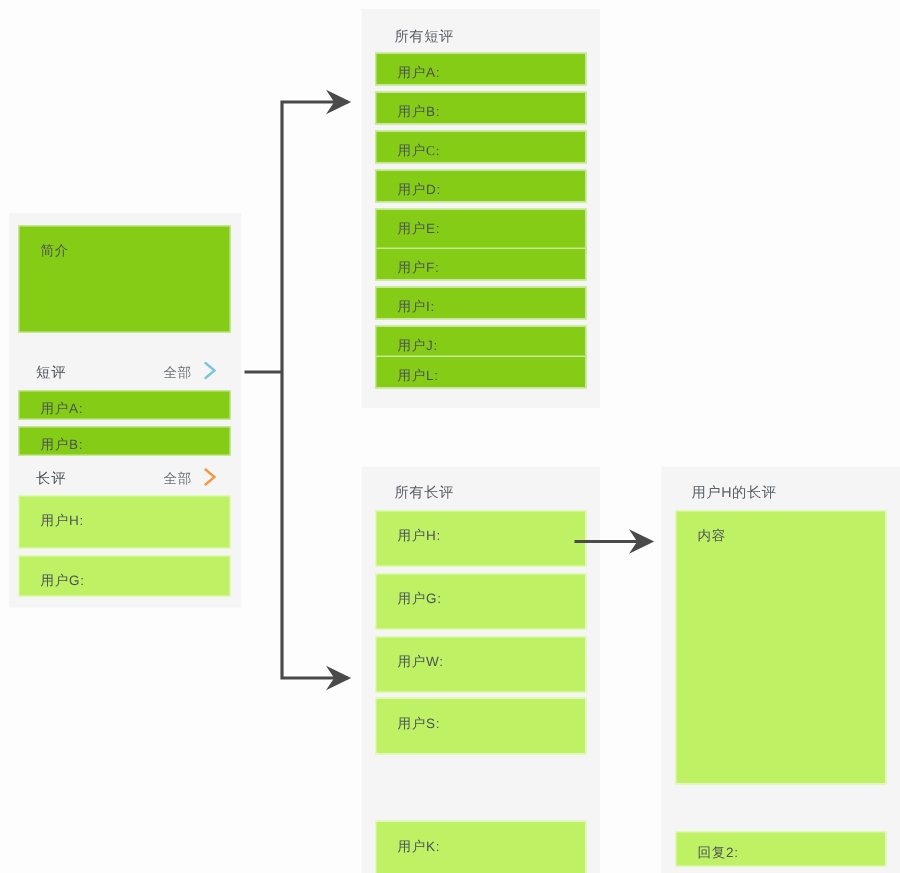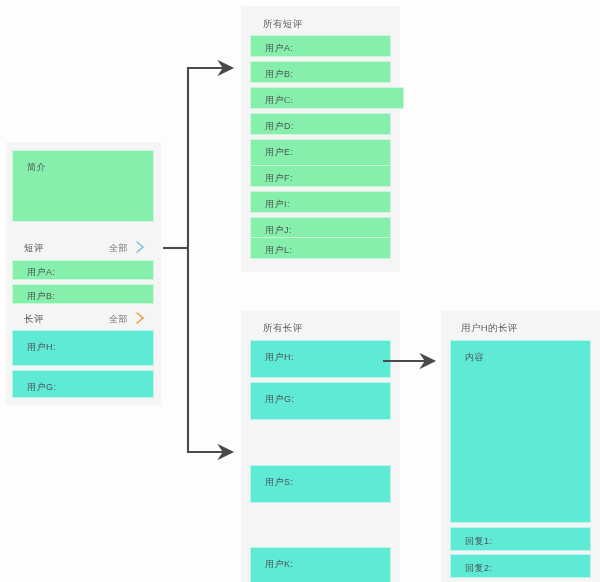--- a/index.html
+++ b/index.html
@@ -30,22 +30,22 @@
     color: #5a6168;
     letter-spacing: 0.4px;
     white-space: nowrap;
     text-align: center;
   }
   .card {
     position: absolute;
     box-sizing: border-box;
     border: 1px solid rgba(255,255,255,0.55);
   }
-  .card.blue { background: #86efac; text-align: center; }
-  .card.orange { background: #5eead4; }
+  .card.blue { background: #84cc16; text-align: center; }
+  .card.orange { background: #bef264; }
   .card-label {
     position: absolute;
     left: 14px;
     top: 10px;
     font-size: 9px;
     color: #4d5358;
     letter-spacing: 0.5px;
     white-space: nowrap;
   }
   .section-row {
@@ -134,21 +134,21 @@
   <div class="panel" style="left:241px; top:6px; width:159px; height:266px;">
   </div>
   <span class="panel-title" style="left:263px; top:18px;">所有短评</span>
 
   <div class="card blue" style="left:250px; top:35px; width:141px; height:22px;">
     <span class="card-label" style="top:6px;">用户A:</span>
   </div>
   <div class="card blue" style="left:250px; top:61px; width:141px; height:22px;">
     <span class="card-label" style="top:6px;">用户B:</span>
   </div>
-  <div class="card blue" style="left:250px; top:87px; width:154px; height:22px;font-family:Liberation Serif, serif;">
+  <div class="card blue" style="left:250px; top:87px; width:141px; height:22px;font-family:Liberation Serif, serif;">
     <span class="card-label" style="top:6px;">用户C:</span>
   </div>
   <div class="card blue" style="left:250px; top:113px; width:141px; height:22px;">
     <span class="card-label" style="top:6px;">用户D:</span>
   </div>
   <div class="card blue" style="left:250px; top:139px; width:141px; height:30px;">
     <span class="card-label" style="top:6px;">用户E:</span>
   </div>
   <div class="card blue" style="left:250px; top:165px; width:141px; height:22px;padding-left:28px;">
     <span class="card-label" style="top:6px;">用户F:</span>
@@ -166,36 +166,36 @@
   <div class="panel" style="left:241px; top:311px; width:159px; height:271px;">
   </div>
   <span class="panel-title" style="left:263px; top:322px;">所有长评</span>
 
   <div class="card orange" style="left:250px; top:340px; width:141px; height:38px;">
     <span class="card-label">用户H:</span>
   </div>
   <div class="card orange" style="left:250px; top:382px; width:141px; height:38px;">
     <span class="card-label">用户G:</span>
   </div>
+  <div class="card orange" style="left:250px; top:424px; width:141px; height:38px;">
+    <span class="card-label">用户W:</span>
+  </div>
   <div class="card orange" style="left:250px; top:465px; width:141px; height:38px;">
     <span class="card-label">用户S:</span>
   </div>
   <div class="card orange" style="left:250px; top:547px; width:141px; height:38px;">
     <span class="card-label">用户K:</span>
   </div>
 
   <div class="panel" style="left:441px; top:311px; width:159px; height:271px;">
   </div>
   <span class="panel-title" style="left:461px; top:322px;">用户H的长评</span>
 
   <div class="card orange" style="left:450px; top:340px; width:141px; height:183px;">
     <span class="card-label">内容</span>
-  </div>
-  <div class="card orange" style="left:450px; top:527px; width:141px; height:24px;">
-    <span class="card-label" style="top:7px;">回复1:</span>
   </div>
   <div class="card orange" style="left:450px; top:554px; width:141px; height:24px;">
     <span class="card-label" style="top:7px;">回复2:</span>
   </div>
 
   <svg class="connector" viewBox="0 0 600 582">
     <defs>
       <marker id="arrowhead" markerWidth="9" markerHeight="9" refX="7" refY="4.5" orient="auto" markerUnits="strokeWidth">
         <path d="M0,0.6 L8,4.5 L0,8.4 L2.6,4.5 Z" fill="#4a4a4a"></path>
       </marker>

